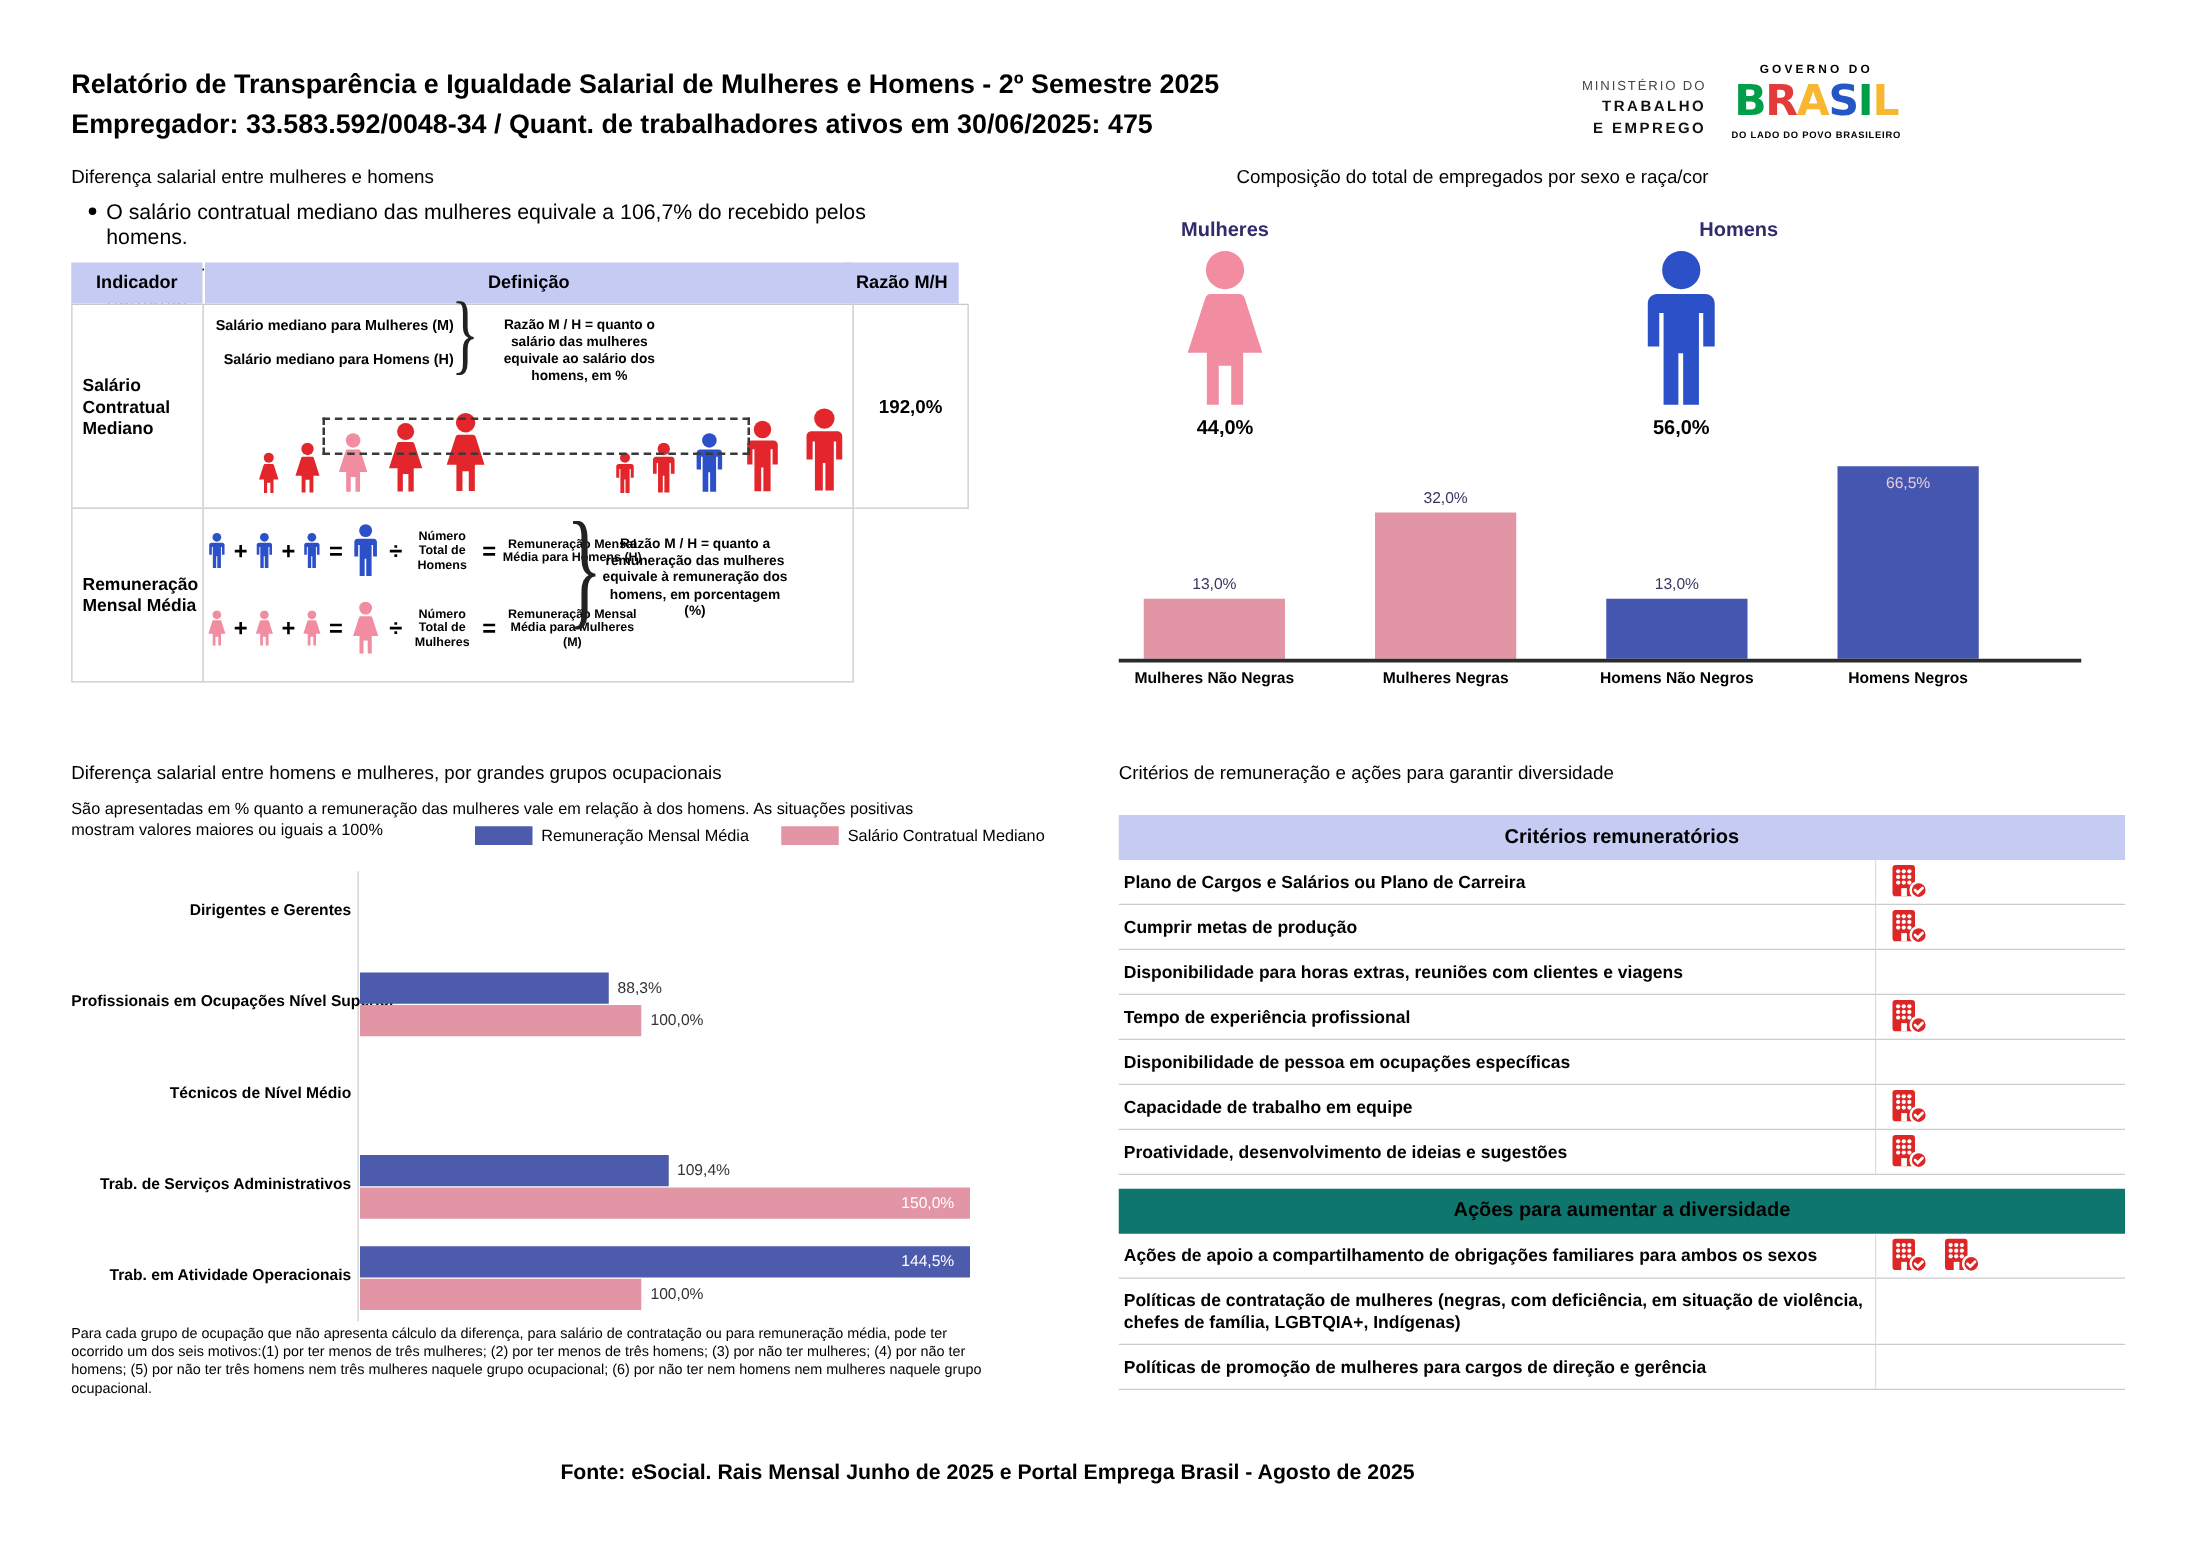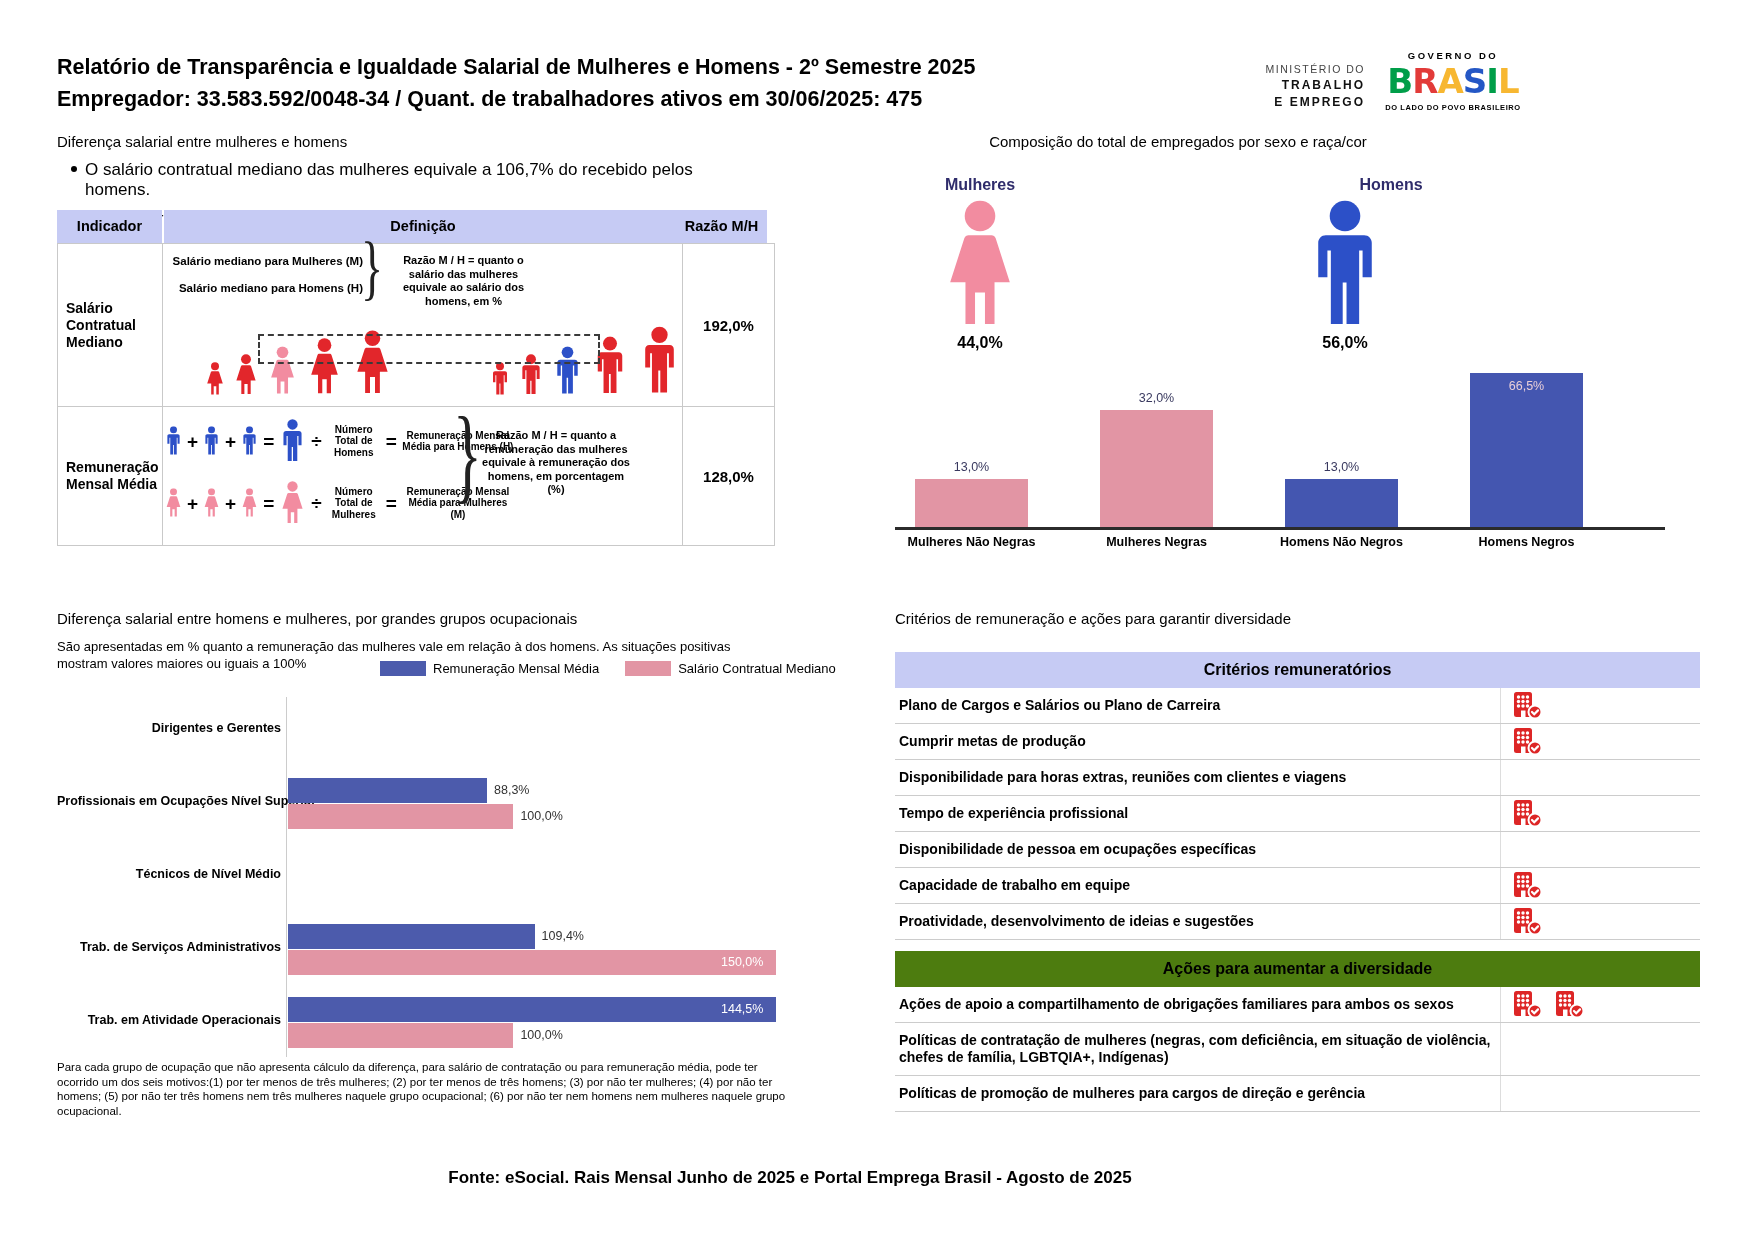--- a/index.html
+++ b/index.html
@@ -190,21 +190,20 @@
           <use href="#p-female" fill="#F28CA0"></use>
         </svg>
         <span class="sign">÷</span>
         <span class="f-text" style="width:58px;">Número Total de Mulheres</span>
         <span class="sign">=</span>
         <span class="f-text" style="width:116px;">Remuneração Mensal Média para Mulheres (M)</span>
       </div>
     <div class="brace" style="left:290px;top:14px;font-size:60px;transform:scaleY(1.75);">}</div>
     <div class="note" style="left:318px;top:22px;width:150px;">Razão M / H = quanto a remuneração das mulheres equivale à remuneração dos homens, em porcentagem (%)</div>
   </div>
-  <div class="cell ratio-cell" style="left:625px;top:196px;width:93px;height:140px;">128,0%</div>
 </div>
 
 <div class="abs sec-title center" style="left:808px;top:133px;width:740px;">Composição do total de empregados por sexo e raça/cor</div>
 <div class="abs sex-label" style="left:900px;top:176px;width:160px;">Mulheres</div>
 <div class="abs sex-label" style="left:1311px;top:176px;width:160px;">Homens</div>
 <div class="abs" style="left:934px;top:200px;" id="big-female"><svg width="92" height="130" viewBox="0 0 24 34">
       <use href="#p-female" fill="#F28CA0"></use>
     </svg></div>
 <div class="abs" style="left:1299px;top:200px;" id="big-male"><svg width="92" height="130" viewBox="0 0 24 34">
       <use href="#p-male" fill="#2C50C8"></use>
@@ -361,21 +360,21 @@
           <circle cx="10" cy="15" r="1.7" fill="#fff"></circle>
           <circle cx="14.5" cy="6" r="1.7" fill="#fff"></circle>
           <circle cx="14.5" cy="10.5" r="1.7" fill="#fff"></circle>
           <circle cx="14.5" cy="15" r="1.7" fill="#fff"></circle>
     <rect x="8" y="19.5" width="4.5" height="6.5" fill="#fff"></rect>
     <circle cx="22" cy="21" r="6.5" fill="#DD2626" stroke="#fff" stroke-width="2"></circle>
     <path d="M19 21l2.2 2.2 3.8-3.8" stroke="#fff" stroke-width="2.2" fill="none" stroke-linecap="round"></path>
   </svg>
       </div>
     </div>
-    <div class="crit-band" style="background: #4d7c0f;">Ações para aumentar a diversidade</div>
+    <div class="crit-band" style="background: #0f766e;">Ações para aumentar a diversidade</div>
     <div class="crit-row">
       <div class="crit-label">Ações de apoio a compartilhamento de obrigações familiares para ambos os sexos</div>
       <div class="crit-icons">
         <svg width="30" height="29" viewBox="0 0 30 29">
     <rect x="1" y="1" width="18" height="25" rx="2.5" fill="#DD2626"></rect>
     <circle cx="5.5" cy="6" r="1.7" fill="#fff"></circle>
           <circle cx="5.5" cy="10.5" r="1.7" fill="#fff"></circle>
           <circle cx="5.5" cy="15" r="1.7" fill="#fff"></circle>
           <circle cx="10" cy="6" r="1.7" fill="#fff"></circle>
           <circle cx="10" cy="10.5" r="1.7" fill="#fff"></circle>

